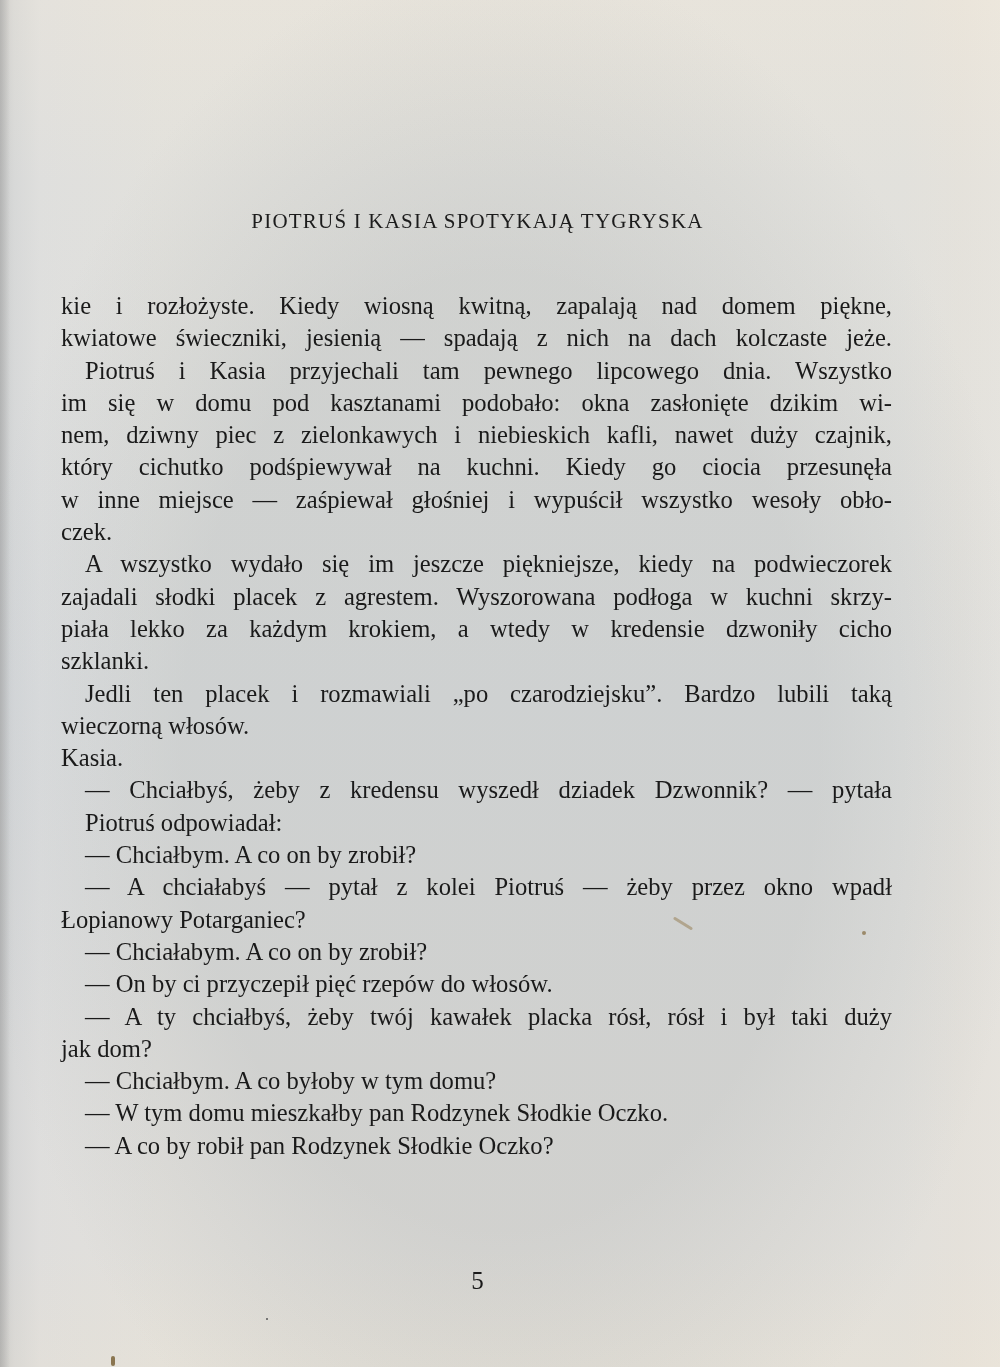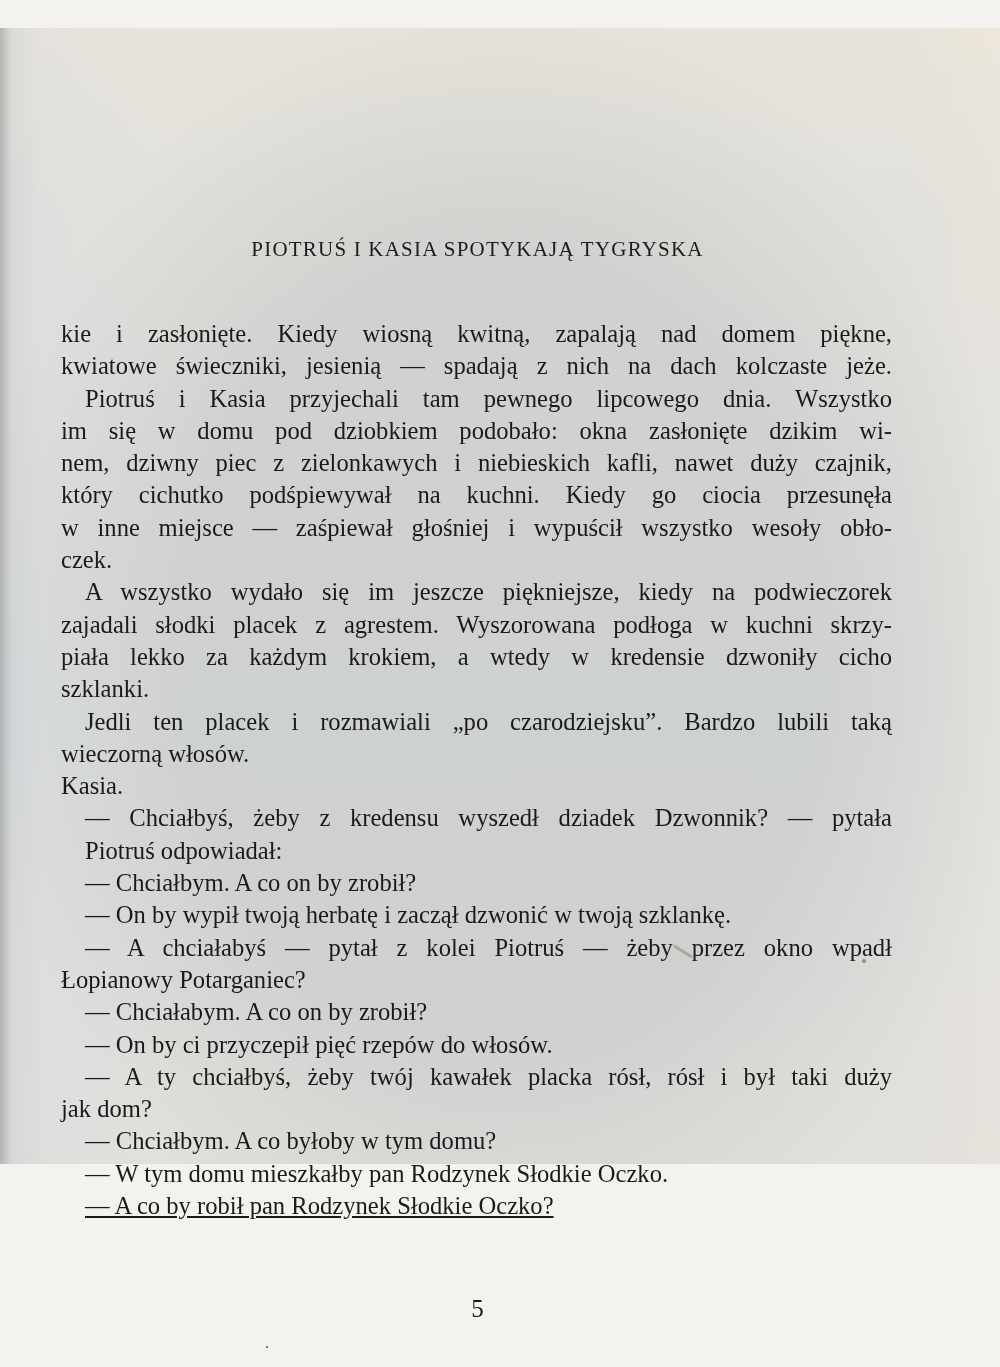--- a/index.html
+++ b/index.html
@@ -10,27 +10,26 @@
       width: 1000px;
       height: 1367px;
       overflow: hidden;
       background: #f3f2ef;
       position: relative;
     }
     .page {
       position: absolute;
       left: 0; top: 0;
       width: 1000px;
-      height: 1136px;
+      height: 1367px;
       background:
         radial-gradient(ellipse at 50% 55%, #eceef0 0%, #eceef0 45%, rgba(236,238,240,0) 75%),
         linear-gradient(90deg, #d9dadb 0px, #e6e7e8 14px, #eeeeee 40px, #f1f0ed 160px, #f1f0ed 900px, #f4f1ec 960px, #f6f3ee 1000px),
         linear-gradient(180deg, #f5f2ec 0px, #efefed 180px, #eceeef 700px, #efeeec 1250px, #f2efe9 1367px);
       background-blend-mode: multiply;
-      margin-top: 28px;
     }
     .page::before {
       
       content: "";
       position: absolute;
       left: 0; top: 0; bottom: 0;
       width: 10px;
       background: linear-gradient(90deg, rgba(150,150,150,0.45), rgba(150,150,150,0));
     }
     .title {
@@ -97,48 +96,47 @@
       opacity: 0.8;
     }
   </style>
 </head>
 <body>
 
 <div class="page">
   <div class="title">PIOTRUŚ I KASIA SPOTYKAJĄ TYGRYSKA</div>
 
   <div class="text" id="body-text">
-      <div class="line" style="white-space: nowrap;"><span>kie i zasłonięte. Kiedy wiosną kwitną, zapalają nad domem piękne,</span></div>
+      <div class="line" style="white-space: nowrap;"><span>kie i rozłożyste. Kiedy wiosną kwitną, zapalają nad domem piękne,</span></div>
       <div class="line" style="white-space: nowrap;"><span>kwiatowe świeczniki, jesienią — spadają z nich na dach kolczaste jeże.</span></div>
       <div class="line" style="padding-left: 24px; white-space: nowrap;"><span>Piotruś i Kasia przyjechali tam pewnego lipcowego dnia. Wszystko</span></div>
-      <div class="line" style="white-space: nowrap;"><span>im się w domu pod dziobkiem podobało: okna zasłonięte dzikim wi-</span></div>
+      <div class="line" style="white-space: nowrap;"><span>im się w domu pod kasztanami podobało: okna zasłonięte dzikim wi-</span></div>
       <div class="line" style="white-space: nowrap;"><span>nem, dziwny piec z zielonkawych i niebieskich kafli, nawet duży czajnik,</span></div>
       <div class="line" style="white-space: nowrap;"><span>który cichutko podśpiewywał na kuchni. Kiedy go ciocia przesunęła</span></div>
       <div class="line" style="white-space: nowrap;"><span>w inne miejsce — zaśpiewał głośniej i wypuścił wszystko wesoły obło-</span></div>
       <div class="line last" style="white-space: nowrap; text-align: right;"><span>czek.</span></div>
       <div class="line" style="padding-left: 24px; white-space: nowrap;"><span>A wszystko wydało się im jeszcze piękniejsze, kiedy na podwieczorek</span></div>
       <div class="line" style="white-space: nowrap;"><span>zajadali słodki placek z agrestem. Wyszorowana podłoga w kuchni skrzy-</span></div>
       <div class="line" style="white-space: nowrap;"><span>piała lekko za każdym krokiem, a wtedy w kredensie dzwoniły cicho</span></div>
       <div class="line last" style="white-space: nowrap;"><span>szklanki.</span></div>
       <div class="line" style="padding-left: 24px; white-space: nowrap;"><span>Jedli ten placek i rozmawiali „po czarodziejsku”. Bardzo lubili taką</span></div>
       <div class="line last" style="white-space: nowrap;"><span>wieczorną włosów.</span></div>
       <div class="line last" style="white-space: nowrap;"><span>Kasia.</span></div>
       <div class="line" style="padding-left: 24px; white-space: nowrap;"><span>— Chciałbyś, żeby z kredensu wyszedł dziadek Dzwonnik? — pytała</span></div>
       <div class="line last" style="padding-left: 24px; white-space: nowrap;"><span>Piotruś odpowiadał:</span></div>
       <div class="line last" style="padding-left: 24px; white-space: nowrap;"><span>— Chciałbym. A co on by zrobił?</span></div>
-      <div class="line last" style="padding-left: 24px; white-space: nowrap;"><span>— On by wypił twoją herbatę i zaczął dzwonić w twoją szklankę.</span></div>
       <div class="line" style="padding-left: 24px; white-space: nowrap;"><span>— A chciałabyś — pytał z kolei Piotruś — żeby przez okno wpadł</span></div>
       <div class="line last" style="white-space: nowrap;"><span>Łopianowy Potarganiec?</span></div>
       <div class="line last" style="padding-left: 24px; white-space: nowrap;"><span>— Chciałabym. A co on by zrobił?</span></div>
       <div class="line last" style="padding-left: 24px; white-space: nowrap;"><span>— On by ci przyczepił pięć rzepów do włosów.</span></div>
       <div class="line" style="padding-left: 24px; white-space: nowrap;"><span>— A ty chciałbyś, żeby twój kawałek placka rósł, rósł i był taki duży</span></div>
       <div class="line last" style="white-space: nowrap; text-align: center;"><span>jak dom?</span></div>
       <div class="line last" style="padding-left: 24px; white-space: nowrap;"><span>— Chciałbym. A co byłoby w tym domu?</span></div>
       <div class="line last" style="padding-left: 24px; white-space: nowrap;"><span>— W tym domu mieszkałby pan Rodzynek Słodkie Oczko.</span></div>
-      <div class="line last" style="padding-left: 24px; white-space: nowrap; text-decoration: underline;"><span>— A co by robił pan Rodzynek Słodkie Oczko?</span></div>
+      <div class="line last" style="padding-left: 24px; white-space: nowrap;"><span>— A co by robił pan Rodzynek Słodkie Oczko?</span></div>
     </div>
 
   <div class="pagenum">5</div>
 
   <div class="scratch" style="left:672px; top:922px;"></div>
   <div class="speck" style="left:862px; top:931px; width:4px; height:4px;"></div>
   <div class="speck" style="left:266px; top:1318px; width:2px; height:2px; background:#555;"></div>
   <div class="speck" style="left:111px; top:1356px; width:4px; height:10px; border-radius:2px; background:#8a7550;"></div>
 </div>
 

